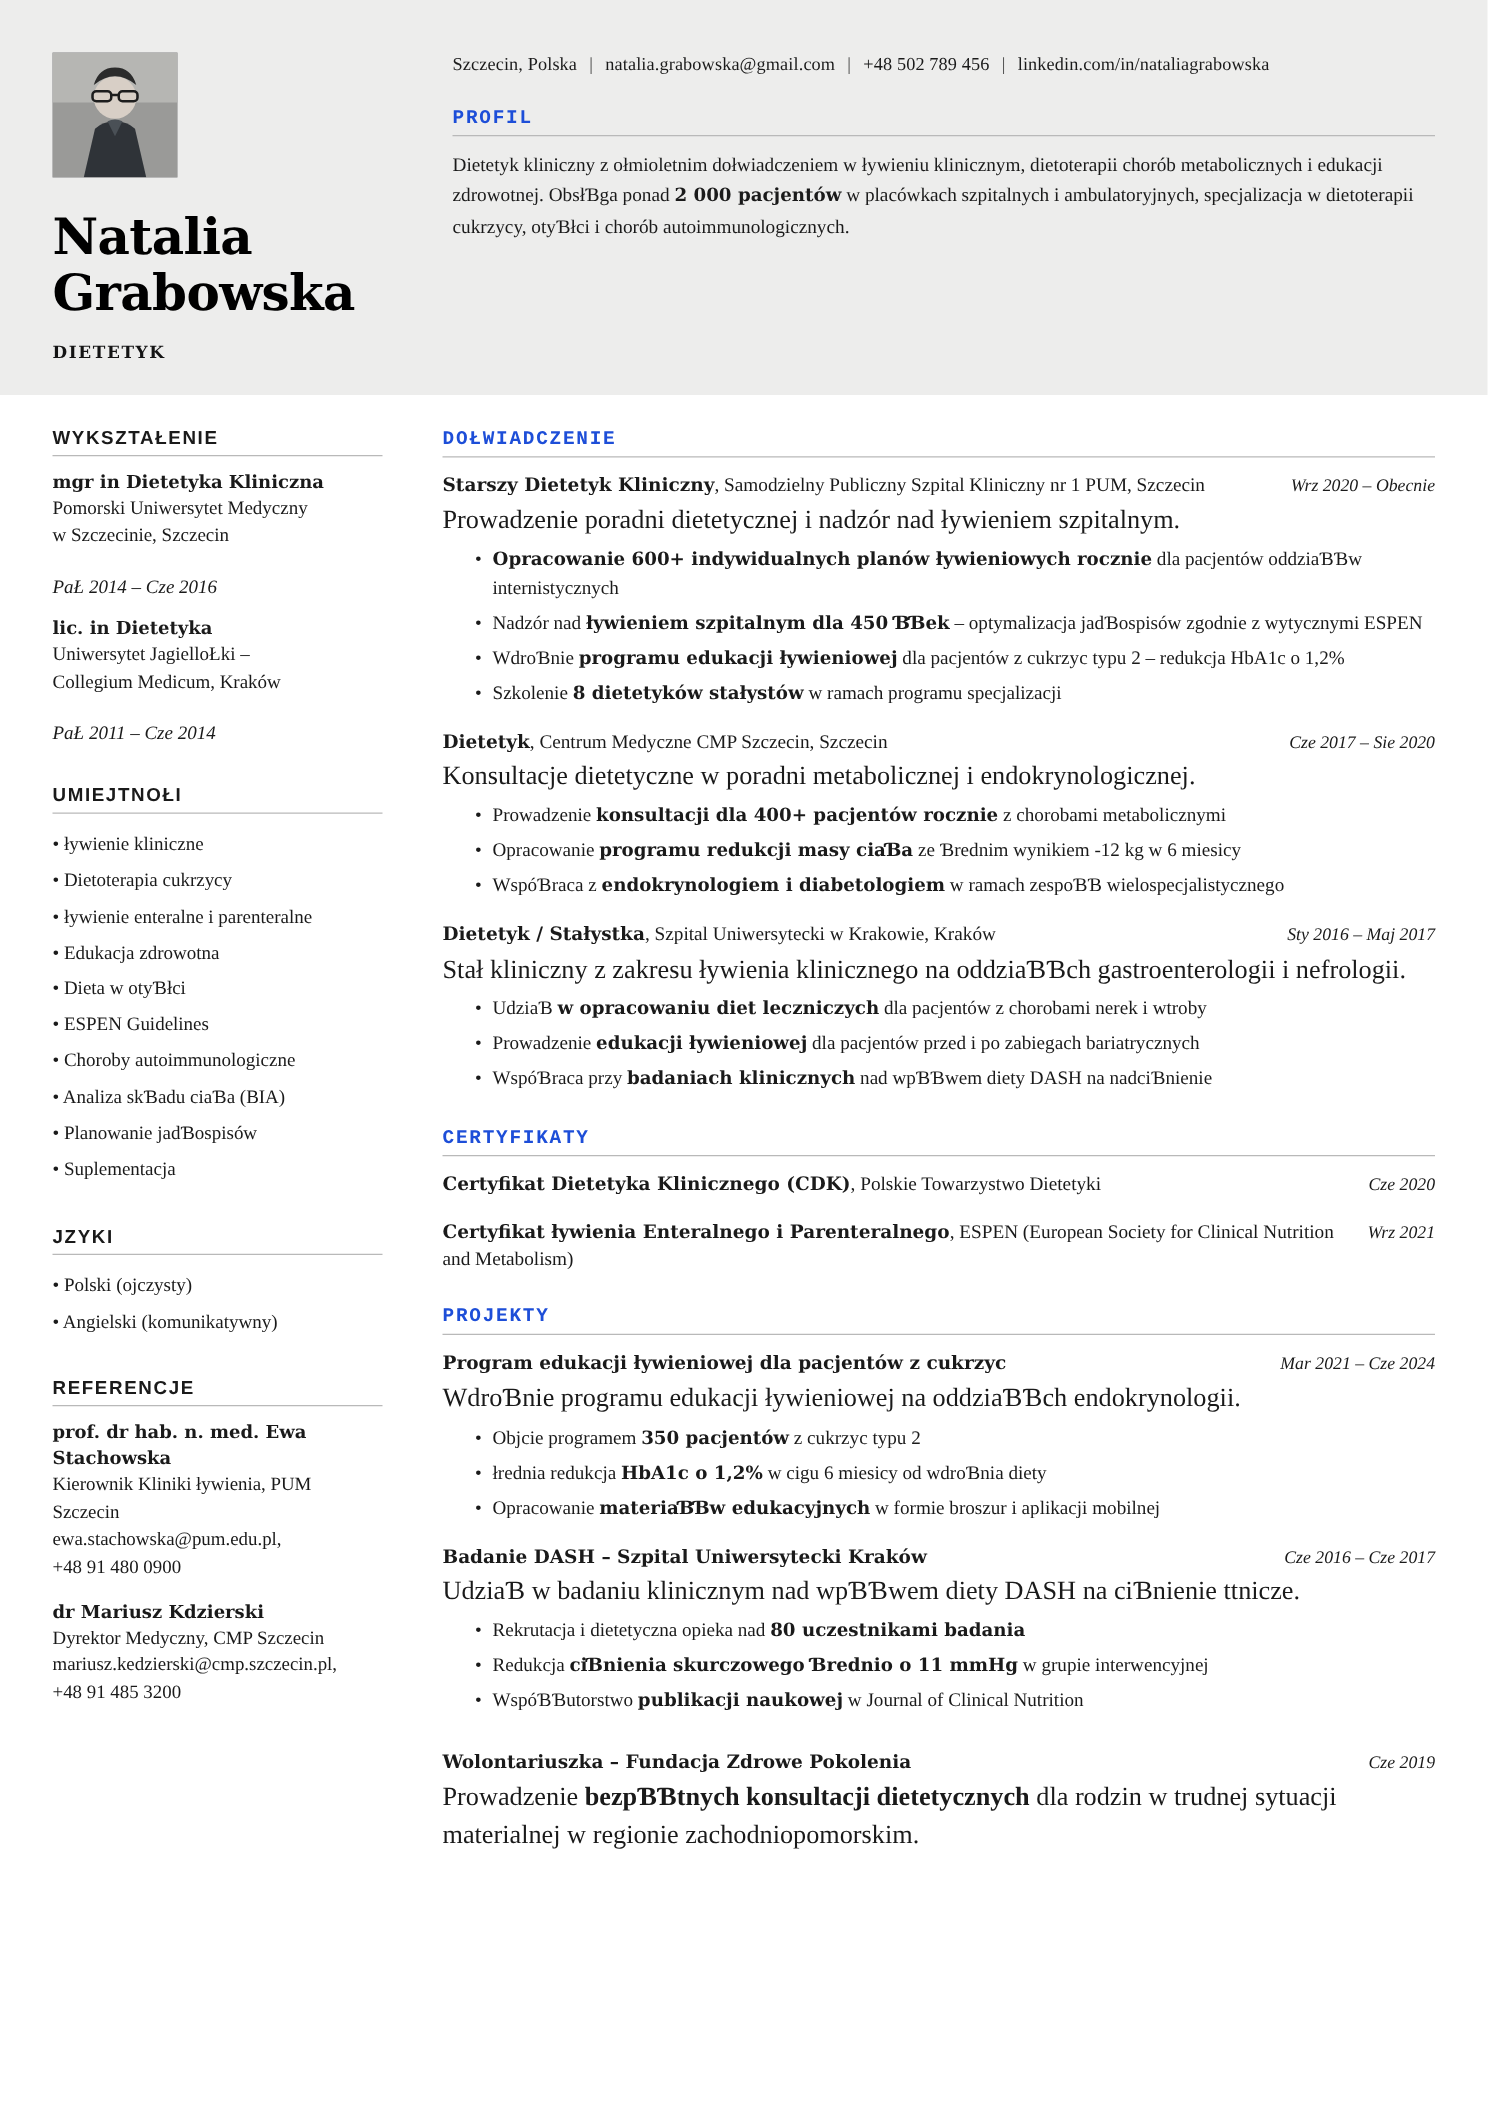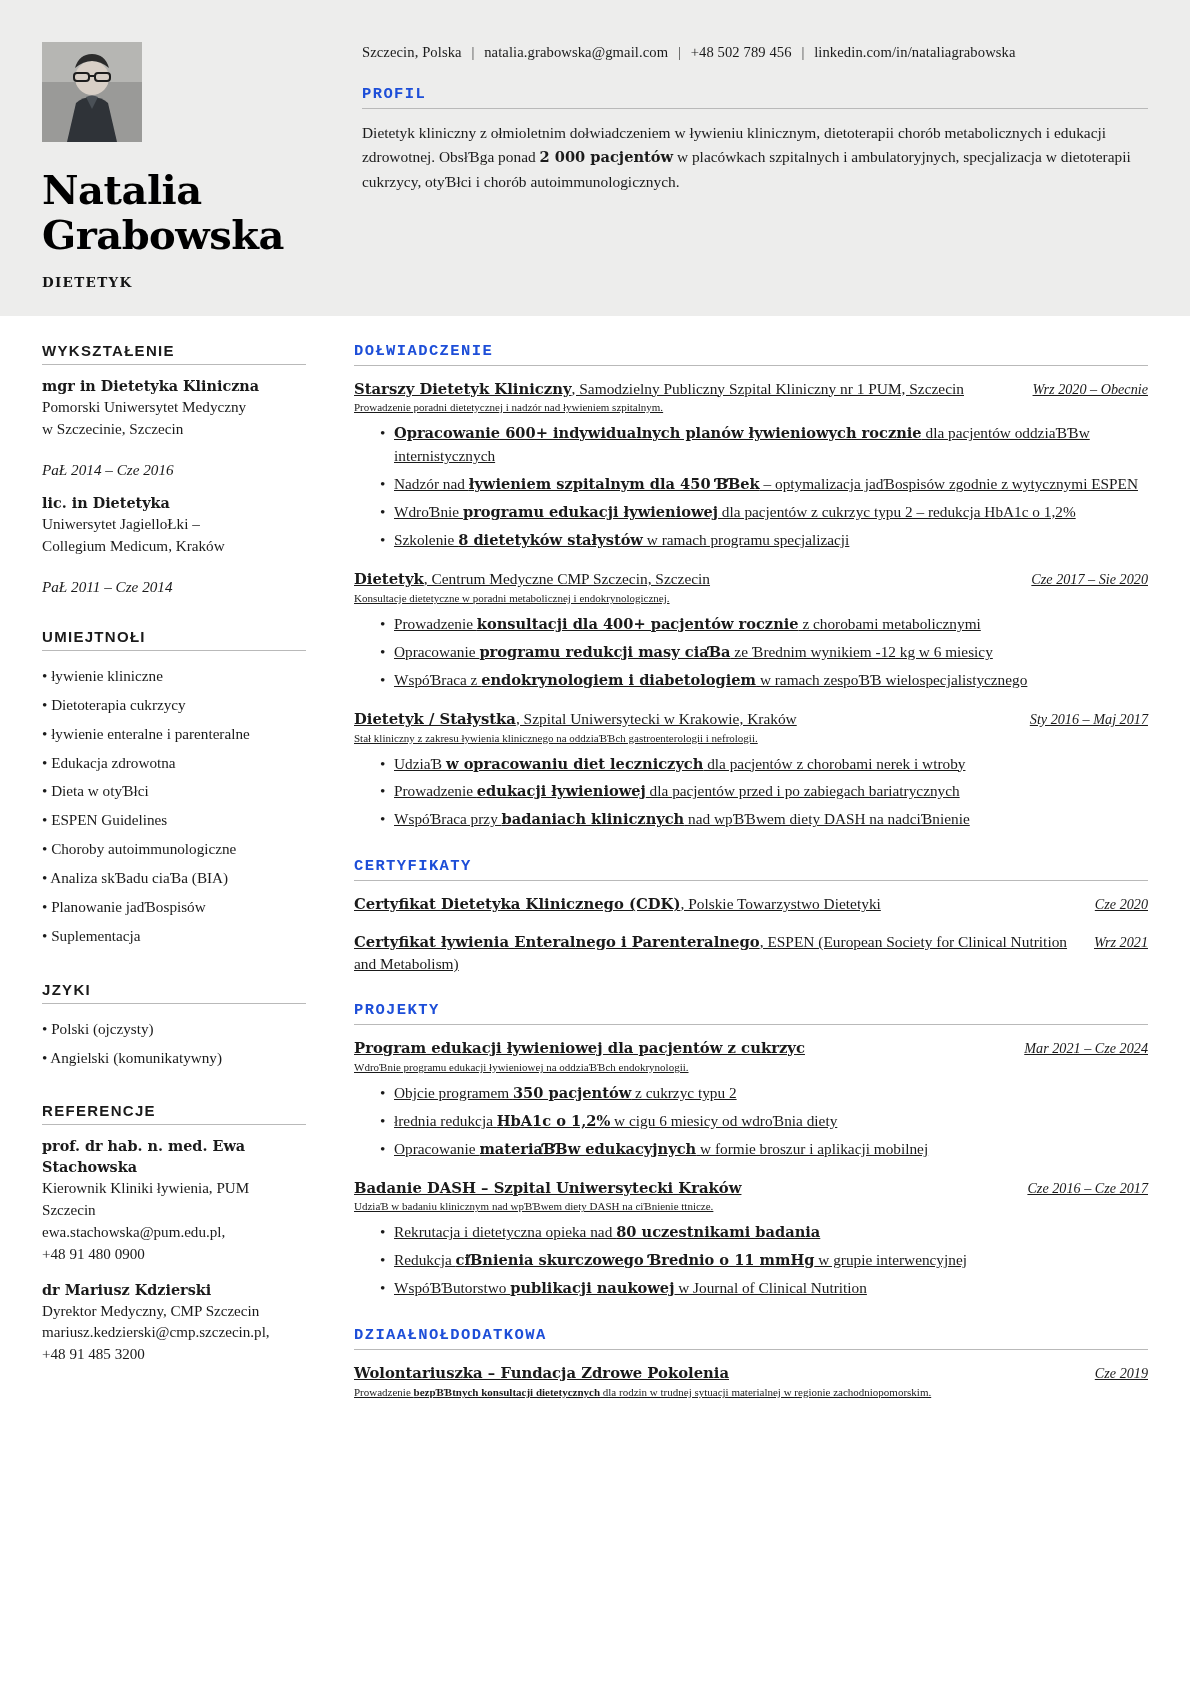--- a/index.html
+++ b/index.html
@@ -87,33 +87,33 @@
   .edu-item { margin-bottom: 12px; font-size: 15.2px; line-height: 1.42; }
   .edu-deg { font-family: "DejaVu Serif", serif; font-weight: bold; font-size: 14.4px; }
   .edu-date { font-style: italic; margin-top: 20px; }
   .bullet-list { list-style: none; margin: 0; padding: 0; font-size: 15.2px; line-height: 1.9; }
   .bullet-list li::before { content: "• "; }
   .ref-item { margin-bottom: 14px; font-size: 15.1px; line-height: 1.45; }
   .ref-name { font-family: "DejaVu Serif", serif; font-weight: bold; font-size: 14.4px; }
 
   
   .main-sec { margin-bottom: 26px; }
-  .entry { margin-bottom: 16px; text-decoration: underline; }
+  .entry { margin-bottom: 16px; }
   .entry-head { display: flex; align-items: baseline; }
   .entry-head-text { flex: 1 1 auto; font-size: 15.4px; line-height: 1.42; }
   .entry-title { font-family: "DejaVu Serif", serif; font-weight: bold; font-size: 14.8px; }
   .entry-date {
     flex: 0 0 auto;
     font-style: italic;
     font-size: 14.2px;
     padding-left: 14px;
     white-space: nowrap;
     text-align: right;
   }
-  .entry-desc { font-size: 11px; line-height: 1.45; margin-top: 1px; }
+  .entry-desc { font-size: 21px; line-height: 1.45; margin-top: 1px; }
   .entry-bullets { list-style: none; margin: 6px 0 0 0; padding: 0 0 0 26px; }
   .entry-bullets li {
     font-size: 15.3px;
     line-height: 1.5;
     margin-bottom: 5px;
     position: relative;
     padding-left: 14px;
   }
   .entry-bullets li::before {
     content: "•";
@@ -319,21 +319,20 @@
               <ul class="entry-bullets">
                 <li><span>Rekrutacja i dietetyczna opieka nad </span><b>80 uczestnikami badania</b></li>
                 <li><span>Redukcja </span><b>ciƁnienia skurczowego Ɓrednio o 11 mmHg</b><span> w grupie interwencyjnej</span></li>
                 <li><span>WspóƁƁutorstwo </span><b>publikacji naukowej</b><span> w Journal of Clinical Nutrition</span></li>
               </ul>
             </div>
           </div>
       </div>
 
       <div class="main-sec">
-        <div class="sec-title">DZIAAŁNOŁDODATKOWA</div>
         <div>
             <div class="entry">
               <div class="entry-head">
                 <div class="entry-head-text"><b class="entry-title">Wolontariuszka – Fundacja Zdrowe Pokolenia</b></div>
                 <div class="entry-date">Cze 2019</div>
               </div>
               <div class="entry-desc"><span>Prowadzenie </span><b>bezpƁƁtnych konsultacji dietetycznych</b><span> dla rodzin w trudnej sytuacji materialnej w regionie zachodniopomorskim.</span></div>
             </div>
           </div>
       </div>

